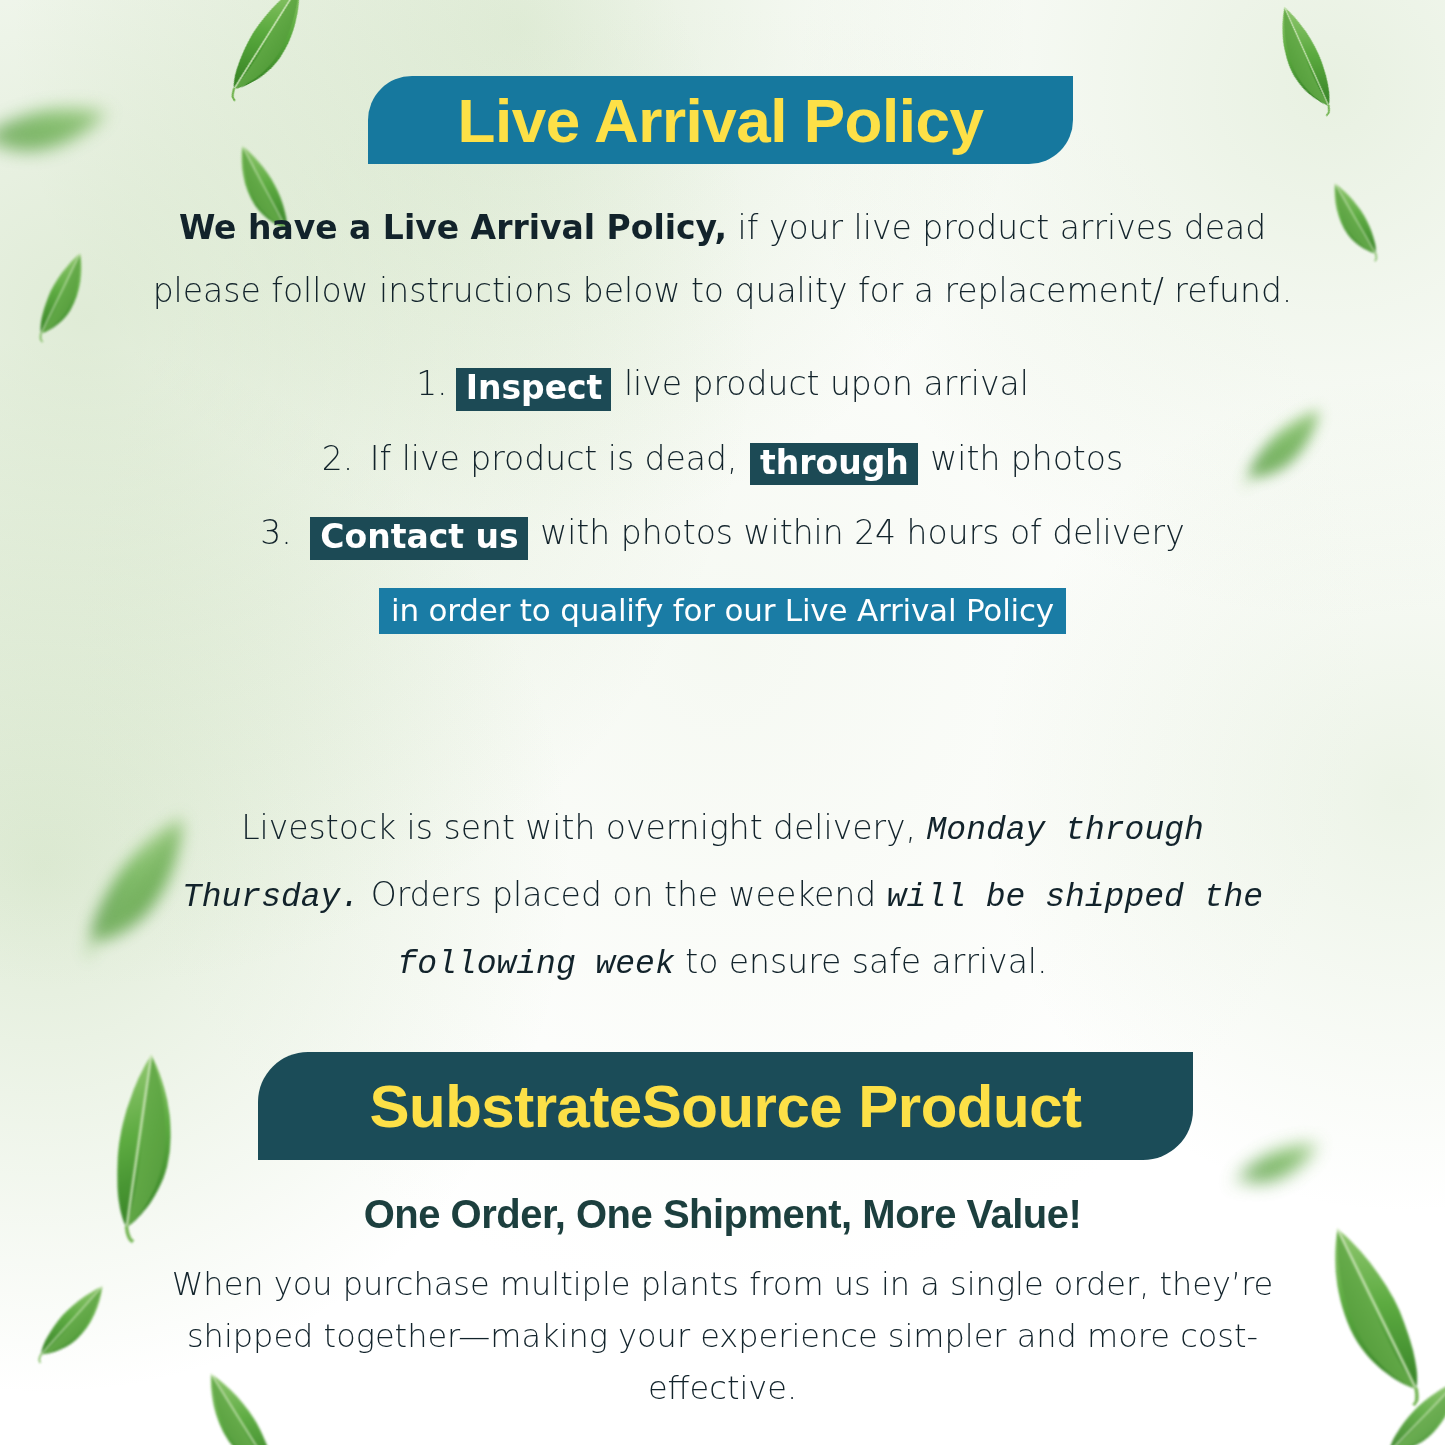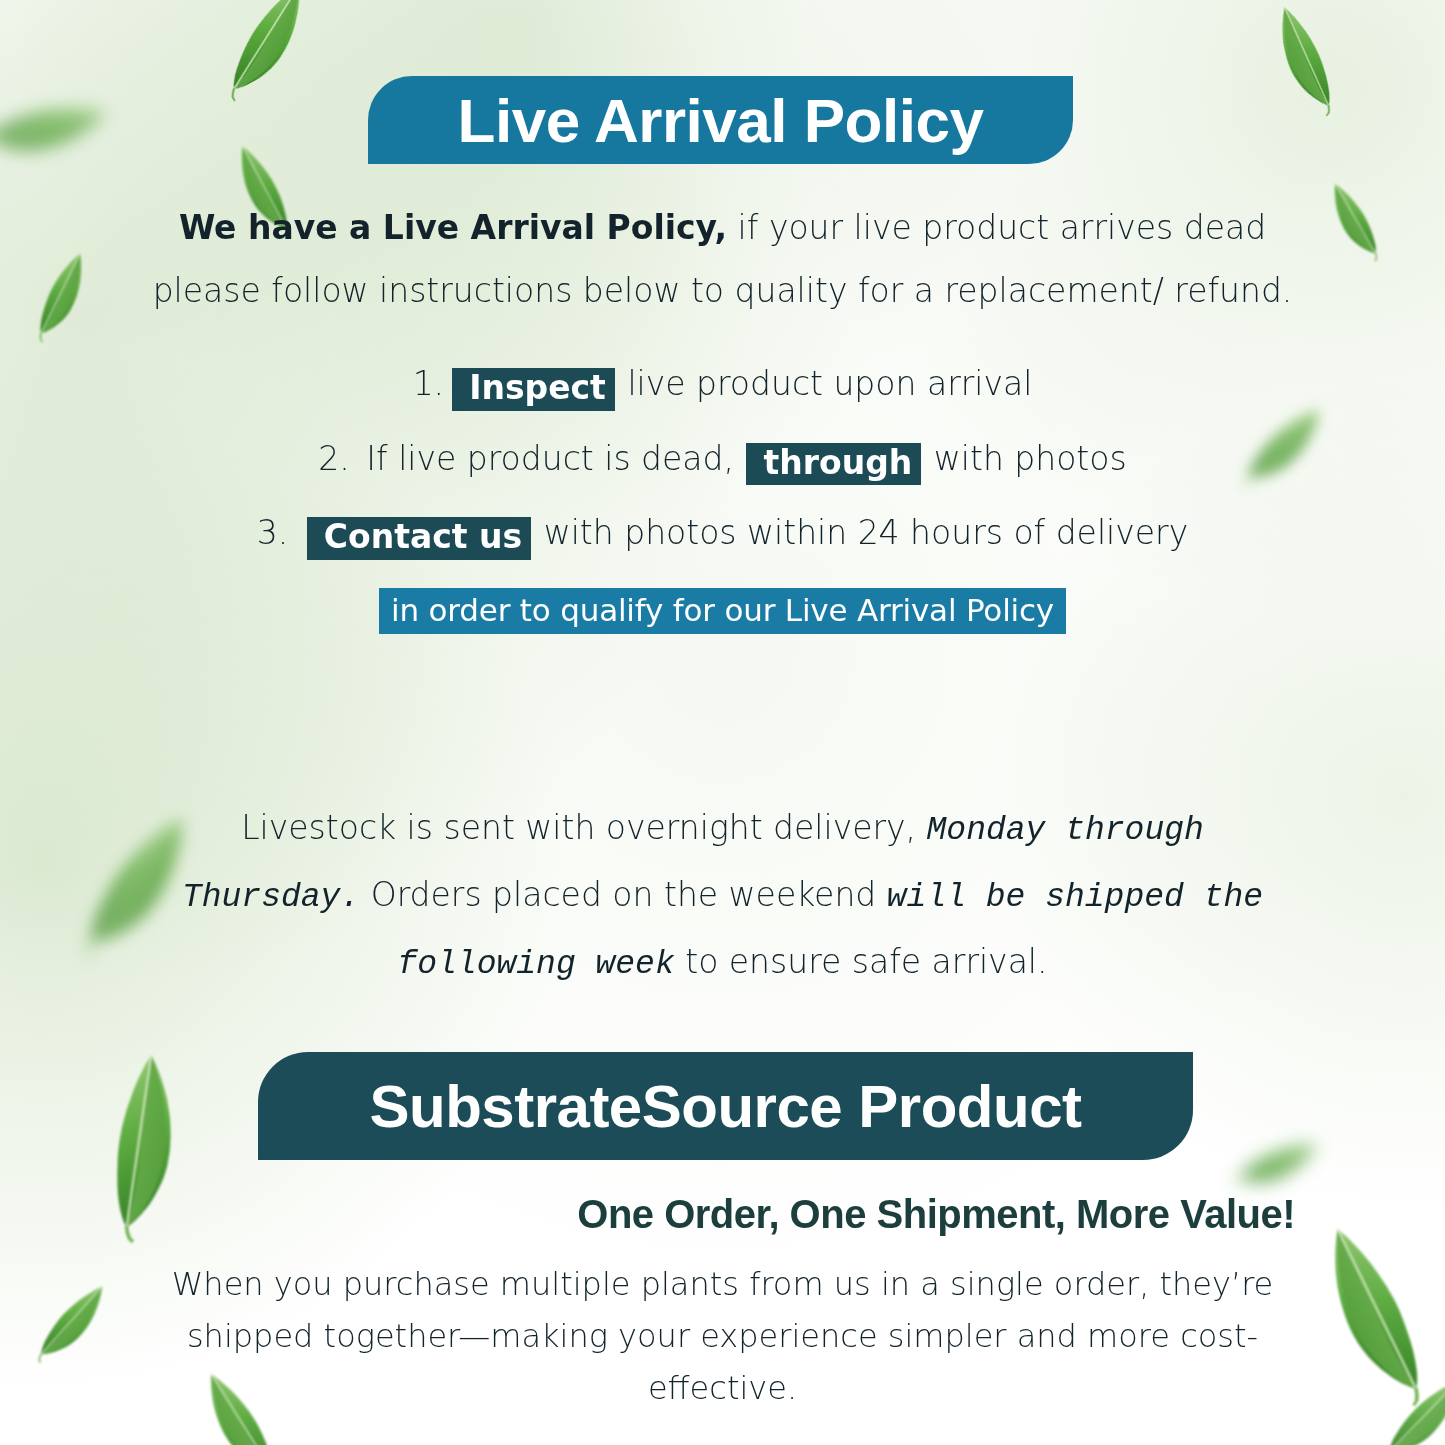--- a/index.html
+++ b/index.html
@@ -23,21 +23,21 @@
     overflow:hidden;
   }
   .leaf-layer{position:absolute;inset:0;pointer-events:none;}
   .leaf{position:absolute;transform-origin:50% 50%;}
   .content{position:relative;z-index:5;}
 
   
   .banner{
     position:absolute;
     display:flex;align-items:center;justify-content:center;
-    color:#ffffff;
+    color:#fde047;
     font-weight:bold;
     letter-spacing:-0.5px;
     white-space:nowrap;
     text-align:center;
   }
   #banner-live{
     left:368px;top:76px;width:705px;height:88px;
     background:#16789E;
     border-radius:44px 0 44px 0;
     font-size:62px;
@@ -66,21 +66,21 @@
   #steps{
     position:absolute;left:150px;top:348px;width:1145px;
     font-size:33px;line-height:62px;color:#12232B;
     font-family:"DejaVu Sans", sans-serif;font-weight:300;
     text-align:center;
   }
   .step{white-space:nowrap;}
   .step .num{margin-right:6px;}
   .hl-dark{
     background:#1C4A55;color:#ffffff;font-weight:700;
-    padding:3px 9px 5px 17px;margin:16px 2px;
+    padding:3px 9px 5px 10px;margin:16px 2px;
     display:inline-block;line-height:1.05;
     position:relative;top:4px;
   }
 
   #note{
     position:absolute;left:150px;top:578px;width:1145px;
     text-align:center;font-size:31px;line-height:64px;
     font-family:"DejaVu Sans", sans-serif;
   }
   .hl-blue{
@@ -90,21 +90,21 @@
   }
 
   #livestock{
     left:150px;top:796px;width:1145px;
     font-size:33px;line-height:64px;
   }
   #livestock .ital{font-style:italic;font-family:Liberation Mono, monospace;}
 
   #subhead{
     position:absolute;left:150px;top:1192px;width:1145px;
-    text-align:right;
+    text-align:center;
     color:#1C3F3E;font-weight:bold;font-size:40px;
     font-family:"Liberation Sans", sans-serif;
     letter-spacing:-0.5px;
   }
 
   #closing{
     left:150px;top:1258px;width:1145px;
     font-size:32px;line-height:52px;
   }
 </style>

